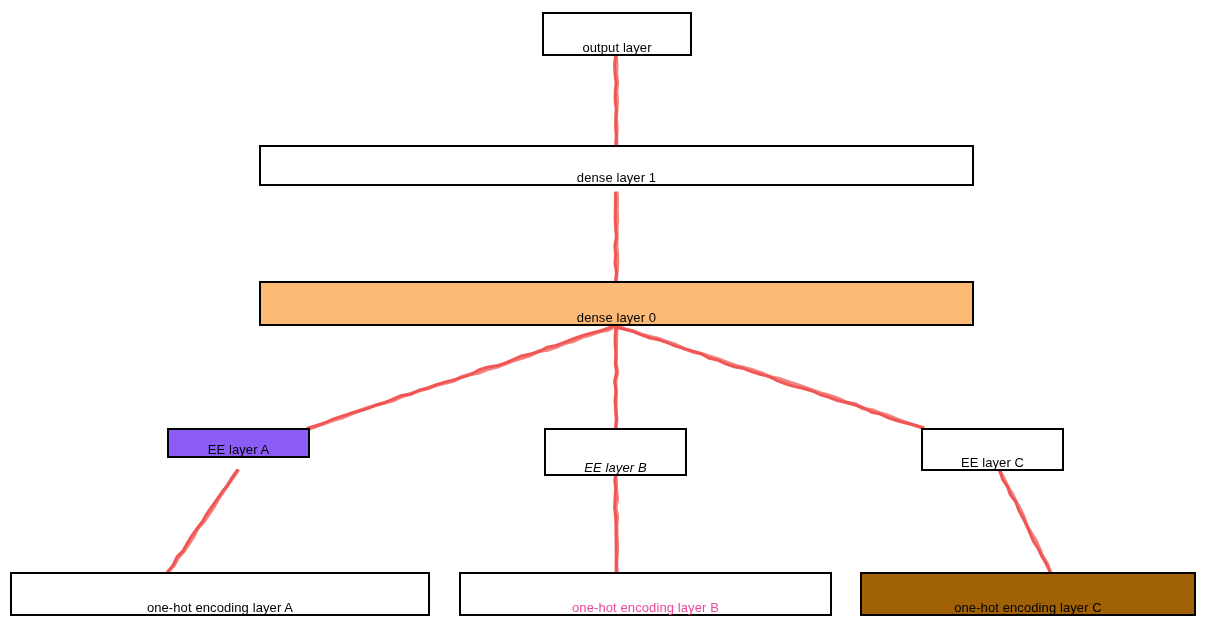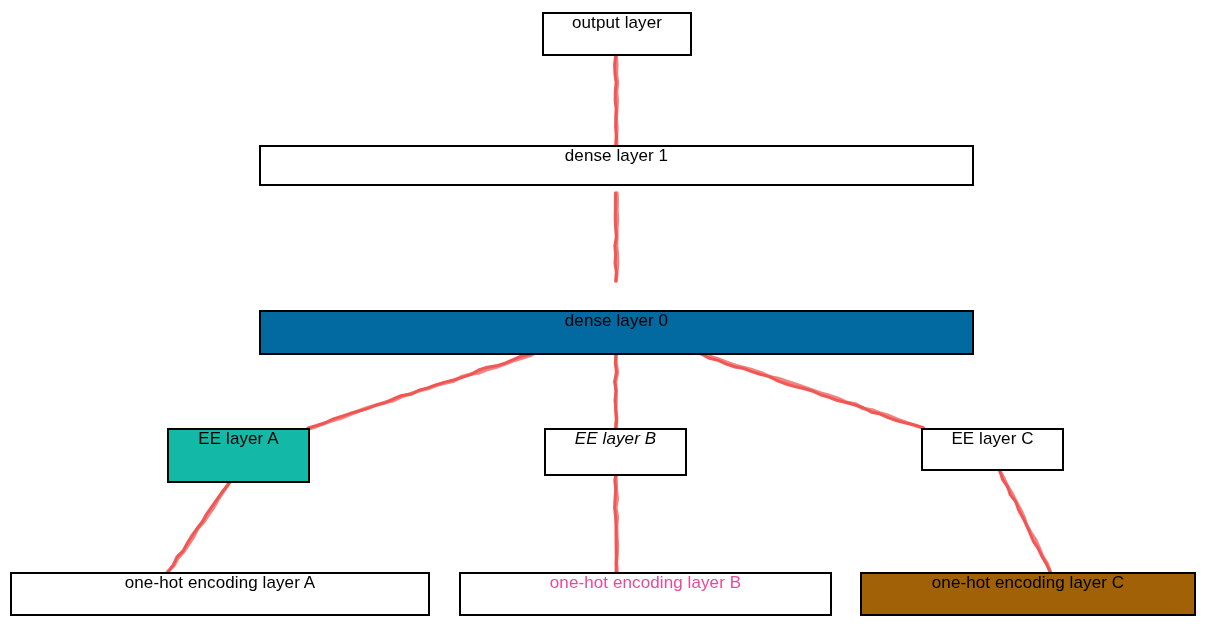--- a/index.html
+++ b/index.html
@@ -25,24 +25,24 @@
     width: 1206px;
     height: 624px;
     pointer-events: none;
   }
   .node {
     position: absolute;
     box-sizing: border-box;
     background: #ffffff;
     border: 2px solid #000000;
     display: flex;
-    align-items: flex-start;
+    align-items: flex-end;
     justify-content: center;
     color: #000000;
-    font-size: 17px;
+    font-size: 13px;
     font-weight: 400;
     line-height: 1;
     letter-spacing: 0.1px;
     white-space: nowrap;
     z-index: 2;
   }
   .node-label {
     display: block;
     transform: translateY(-0.5px);
   }
@@ -88,25 +88,25 @@
     </svg>
 
   <div class="node" id="node-output" style="left: 542px; top: 12px; width: 150px; height: 44px; border-color: rgb(0, 0, 0); background: rgb(255, 255, 255); color: rgb(0, 0, 0);">
     <span class="node-label">output layer</span>
   </div>
 
   <div class="node" id="node-dense1" style="left: 259px; top: 145px; width: 715px; height: 41px; border-color: rgb(0, 0, 0); background: rgb(255, 255, 255); color: rgb(0, 0, 0);">
     <span class="node-label">dense layer 1</span>
   </div>
 
-  <div class="node" id="node-dense0" style="left: 259px; top: 281px; width: 715px; height: 45px; border-color: rgb(0, 0, 0); background: #0369a1; color: rgb(0, 0, 0); margin-top: 29px;">
+  <div class="node" id="node-dense0" style="left: 259px; top: 281px; width: 715px; height: 45px; border-color: rgb(0, 0, 0); background: #fdba74; color: rgb(0, 0, 0);">
     <span class="node-label">dense layer 0</span>
   </div>
 
-  <div class="node" id="node-ee_a" style="left: 167px; top: 428px; width: 143px; height: 55px; border-color: rgb(0, 0, 0); background: #14b8a6; color: rgb(0, 0, 0);">
+  <div class="node" id="node-ee_a" style="left: 167px; top: 428px; width: 143px; height: 30px; border-color: rgb(0, 0, 0); background: #8b5cf6; color: rgb(0, 0, 0);">
     <span class="node-label">EE layer A</span>
   </div>
 
   <div class="node" id="node-ee_b" style="left: 544px; top: 428px; width: 143px; height: 48px; border-color: rgb(0, 0, 0); background: rgb(255, 255, 255); color: rgb(0, 0, 0); font-style: italic;">
     <span class="node-label">EE layer B</span>
   </div>
 
   <div class="node" id="node-ee_c" style="left: 921px; top: 428px; width: 143px; height: 43px; border-color: rgb(0, 0, 0); background: rgb(255, 255, 255); color: rgb(0, 0, 0);">
     <span class="node-label">EE layer C</span>
   </div>

